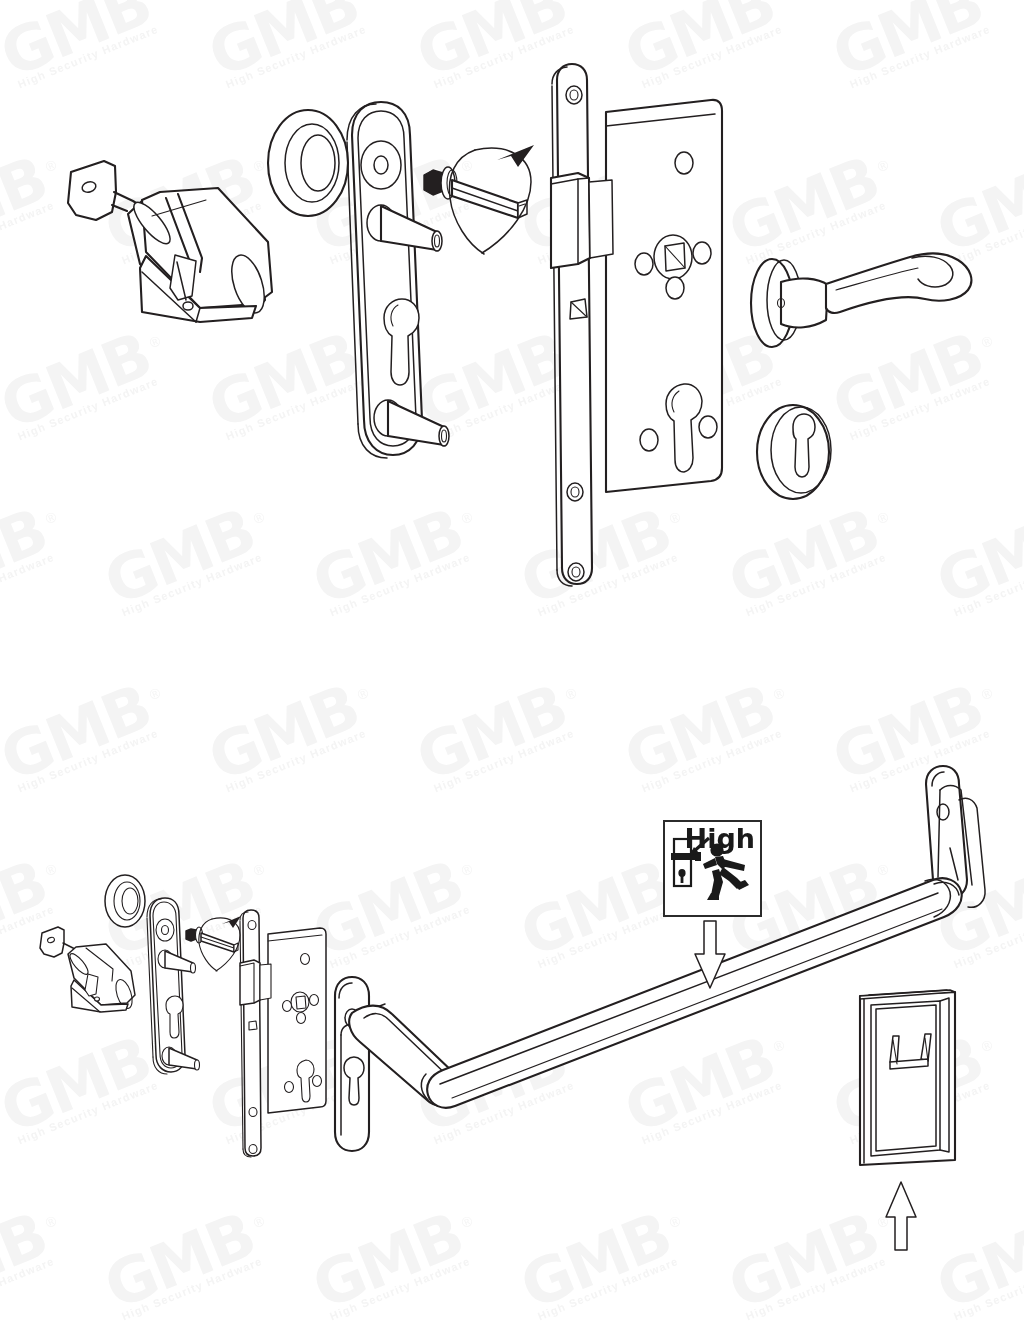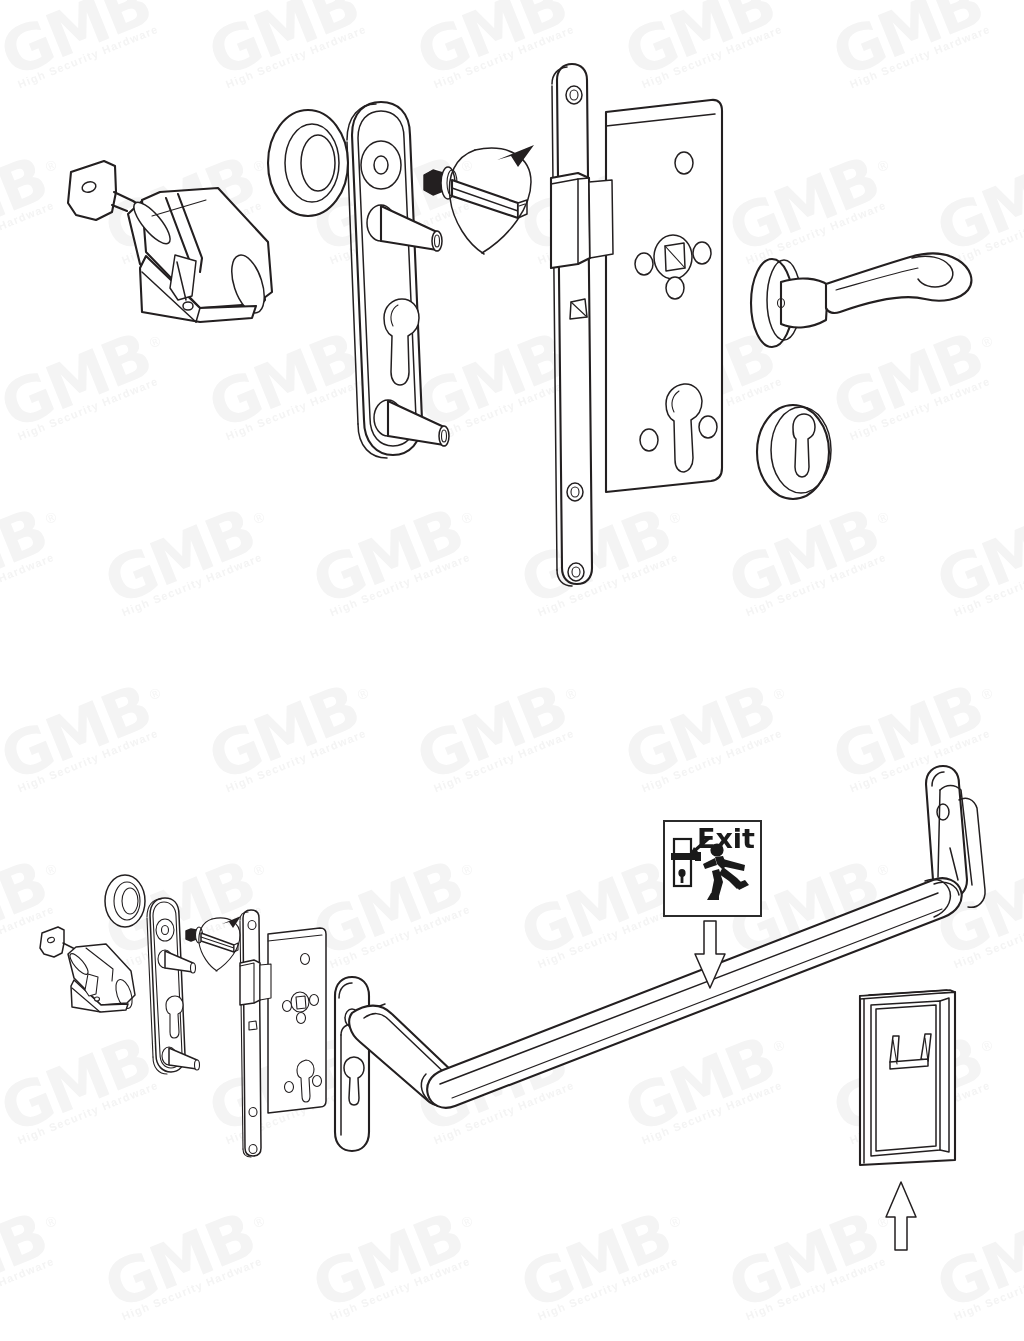--- a/index.html
+++ b/index.html
@@ -645,21 +645,21 @@
 
     <g>
       <path class="fl-t" d="M901,1182 L916,1217 L907,1217 L907,1250 L895,1250 L895,1217 L886,1217 Z"></path>
     </g>
 
   </svg>
   </div>
 
   <div id="exit-sign-group">
     <div class="exit-sign-box" id="exit-sign-box" style="left: 663px; top: 820px; width: 99px; height: 97px; border-color: rgb(43, 43, 43); background: rgb(255, 255, 255);">
-      <span class="exit-word" id="exit-word" style="right: 5px; top: 3px; font-size: 27px; color: rgb(26, 26, 26); z-index: 4;">Exit</span>
+      <span class="exit-word" id="exit-word" style="right: 5px; top: 3px; font-size: 27px; color: rgb(26, 26, 26); z-index: 4;">High</span>
       <svg id="exit-sign-art" width="95" height="93" viewBox="0 0 95 93" xmlns="http://www.w3.org/2000/svg" style="position:absolute;left:0;top:0;">
 
         <rect x="9" y="17" width="17" height="47" fill="none" stroke="#1a1a1a" stroke-width="2.2"></rect>
         <rect x="6" y="31" width="30" height="7" fill="#1a1a1a"></rect>
         <rect x="30" y="30" width="6" height="9" fill="#1a1a1a"></rect>
         <ellipse cx="17" cy="51" rx="3.6" ry="4" fill="#1a1a1a"></ellipse>
         <rect x="15.6" y="53" width="2.8" height="8" fill="#1a1a1a"></rect>
 
         <line x1="44" y1="16" x2="27" y2="31" stroke="#1a1a1a" stroke-width="3.2"></line>
         <path d="M24,34 L34,31 L29,25 Z" fill="#1a1a1a"></path>

